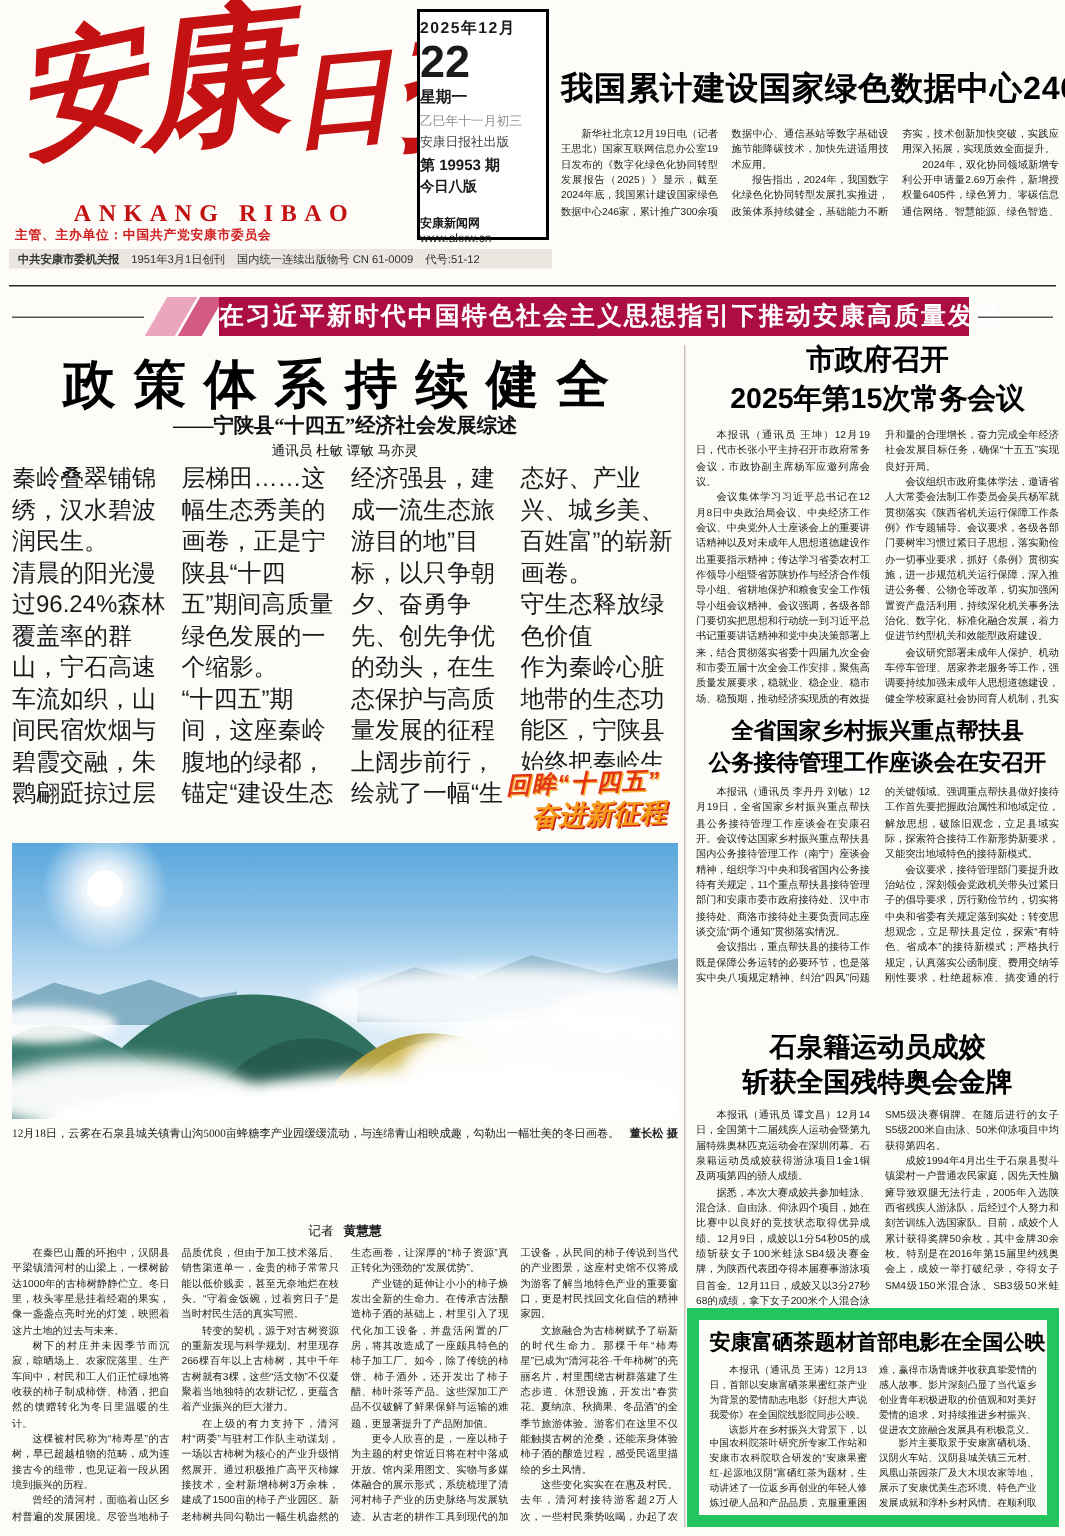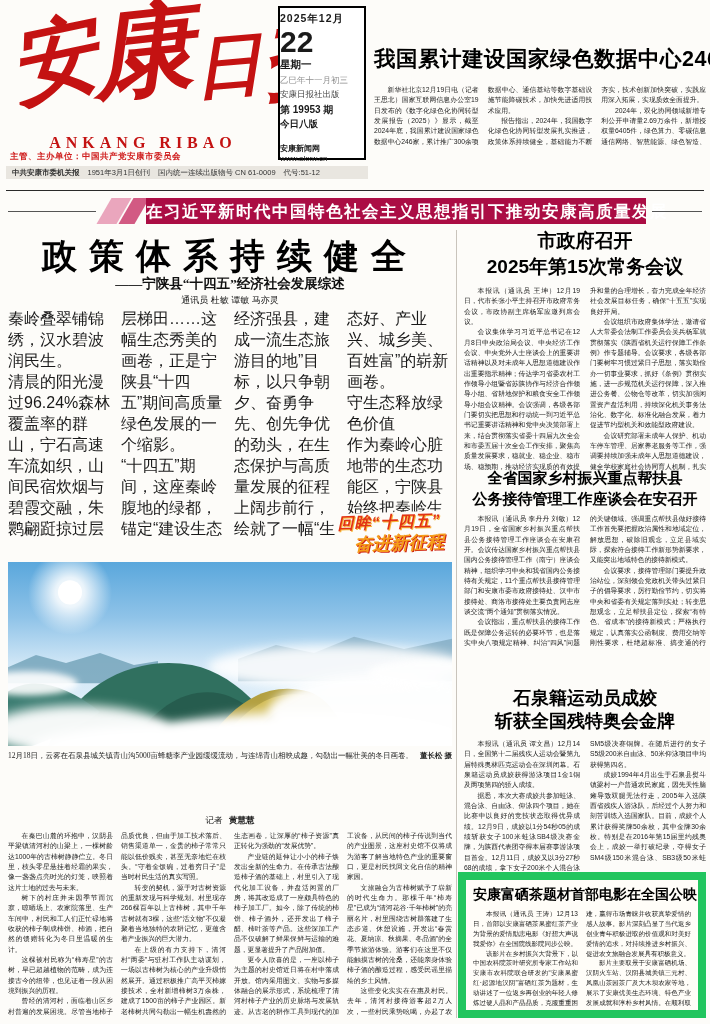--- a/index.html
+++ b/index.html
@@ -82,21 +82,21 @@
   .tree-body { position:absolute; left:8px; top:831px; width:444px; height:193px;
     column-count:4; column-gap:8px; overflow:hidden; }
 
   
   .v-divider { position:absolute; left:456px; top:230px; width:1px; height:788px; background:#c9c4bc; }
   .r-art { position:absolute; left:464px; width:242px; }
   .r-art .hl { text-align:center; font-weight:900; color:#000; white-space:nowrap; }
   .gov { top:228px; }
   .gov .hl { font-size:19px; line-height:26px; }
   .gov .body { margin-top:6px; height:188px; column-count:2; column-gap:10px; overflow:hidden; }
-  .reception { top:467px; }
+  .reception { top:477px; }
   .reception .hl { font-size:15px; line-height:21px; }
   .reception .body { margin-top:5px; height:140px; column-count:2; column-gap:10px; overflow:hidden; }
   .athlete { top:687px; }
   .athlete .hl { font-size:18px; line-height:23px; }
   .athlete .body { margin-top:6px; height:136px; column-count:2; column-gap:10px; overflow:hidden; }
 
   .movie-box { position:absolute; left:458px; top:872px; width:248px; height:146px;
     border:8px solid #22c55e; background:#fffdf8; padding:6px 7px 4px; }
   .movie-box .hl { text-align:center; font-size:14px; font-weight:900; white-space:nowrap; color:#000; }
   .movie-box .body { margin-top:5px; height:100px; column-count:2; column-gap:8px; overflow:hidden; }

